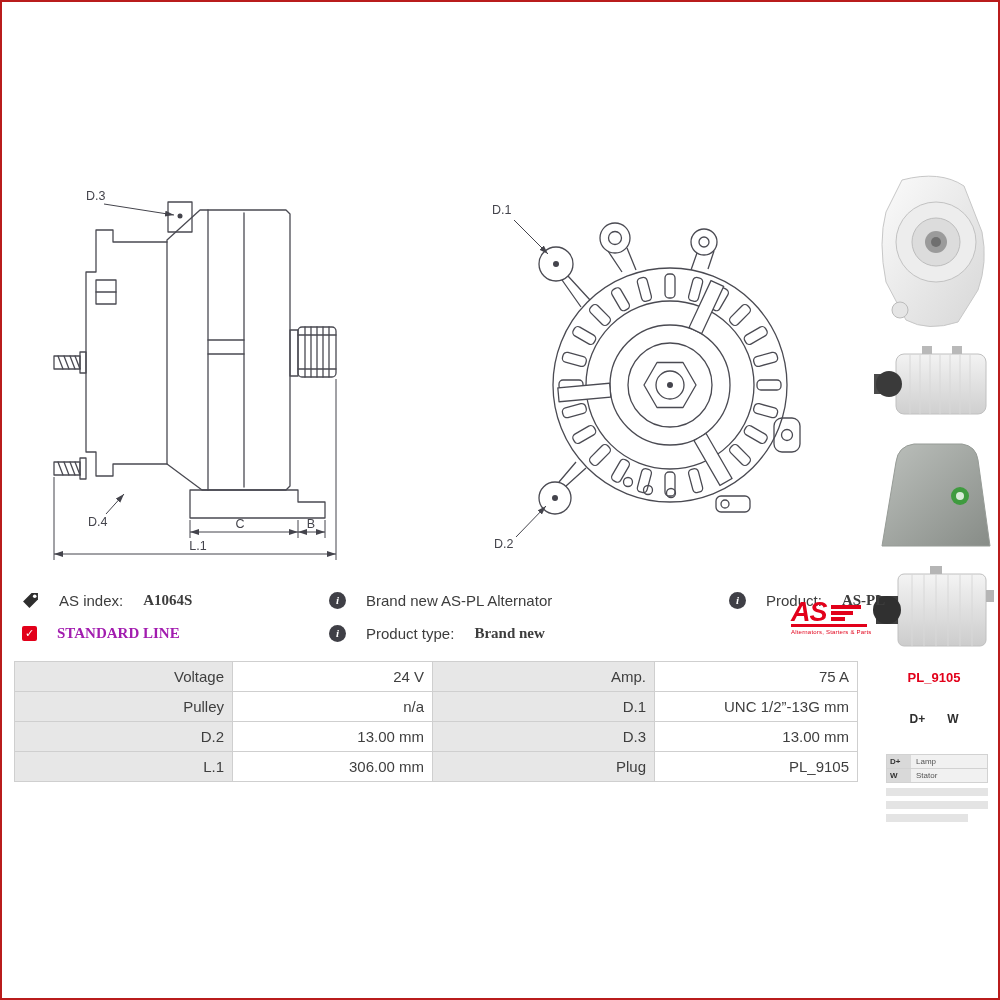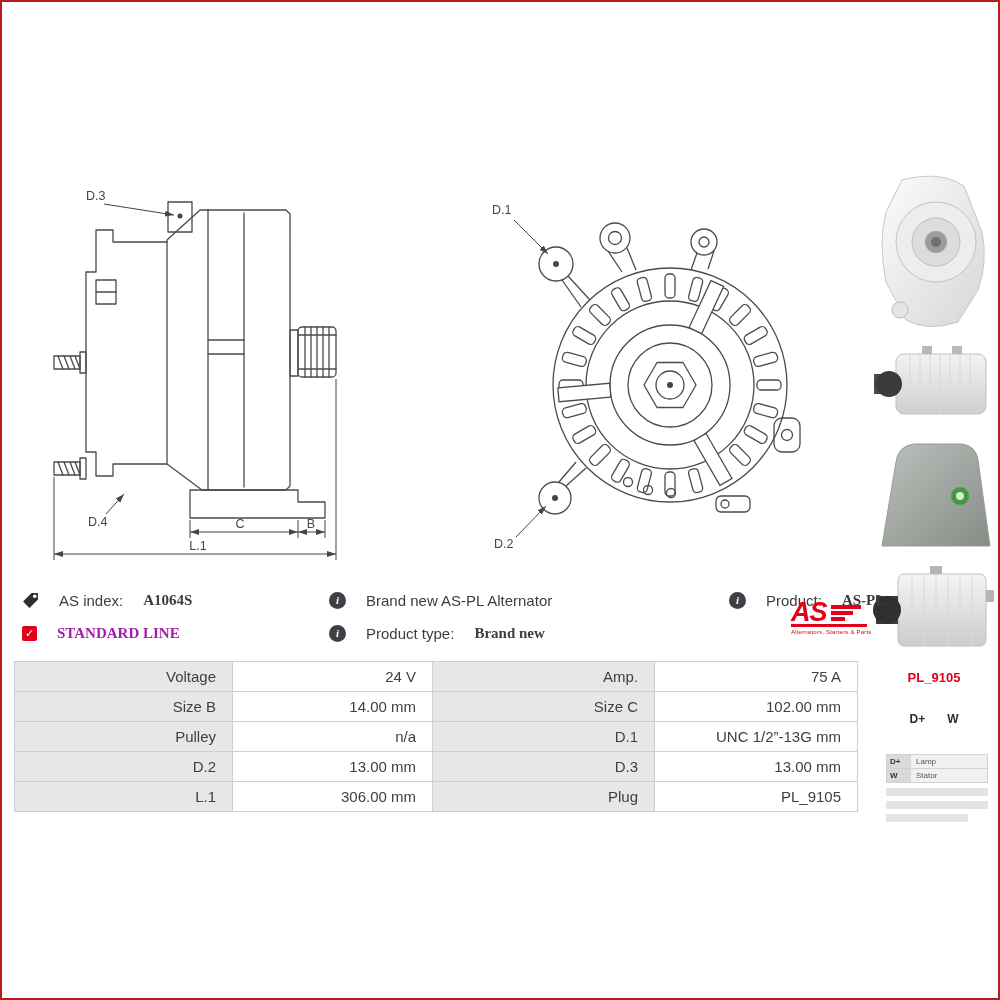--- a/index.html
+++ b/index.html
@@ -22,21 +22,21 @@
   .logo { position:absolute; left:789px; top:599px; width:76px; }
   .logo-top { display:flex; align-items:flex-end; }
   .logo-as { font-size:27px; font-weight:bold; font-style:italic; color:#e2001a; line-height:22px; letter-spacing:-1px; }
   .logo-stripes { margin-left:4px; display:flex; flex-direction:column; align-items:flex-start; gap:2px; padding-bottom:2px; }
   .lbar { display:block; height:4px; background:#e2001a; }
   .logo-rule { height:3px; background:#e2001a; margin-top:1px; }
   .logo-tag { font-size:6px; color:#e2001a; margin-top:2px; letter-spacing:.2px; white-space:nowrap; }
 
   
   .spec { position:absolute; left:12px; top:659px; border-collapse:collapse; table-layout:fixed; }
-  .spec td { border:1px solid #cfcfcf; height:30px; font-size:15px; text-align:right; padding:0 16px; color:#3f3f3f; background:#fff; }
+  .spec td { border:1px solid #cfcfcf; height:30px; font-size:15px; text-align:right; padding:0 8px; color:#3f3f3f; background:#fff; }
   .spec td.lab { background:#e7e7e7; }
 
   
   .photo { position:absolute; left:866px; width:132px; }
   .plug-code { position:absolute; left:866px; top:668px; width:132px; text-align:center;
                color:#e2001a; font-weight:bold; font-size:13px; }
   .terminals { position:absolute; left:866px; top:710px; width:132px; display:flex; justify-content:center; gap:22px;
                font-size:12px; font-weight:bold; color:#2e2e2e; }
   .pinout { position:absolute; left:884px; top:752px; width:102px; }
   .pin-row { display:flex; border:1px solid #d2d2d2; border-bottom:none; }
@@ -326,26 +326,20 @@
         <col style="width:203px">
     </colgroup>
     <tbody>
       <tr>
         <td class="lab">Voltage</td>
         <td>24 V</td>
         <td class="lab">Amp.</td>
         <td>75 A</td>
       </tr>
       <tr>
-        <td class="lab">Size B</td>
-        <td>14.00 mm</td>
-        <td class="lab">Size C</td>
-        <td>102.00 mm</td>
-      </tr>
-      <tr>
         <td class="lab">Pulley</td>
         <td>n/a</td>
         <td class="lab">D.1</td>
         <td>UNC 1/2”-13G mm</td>
       </tr>
       <tr>
         <td class="lab">D.2</td>
         <td>13.00 mm</td>
         <td class="lab">D.3</td>
         <td>13.00 mm</td>

